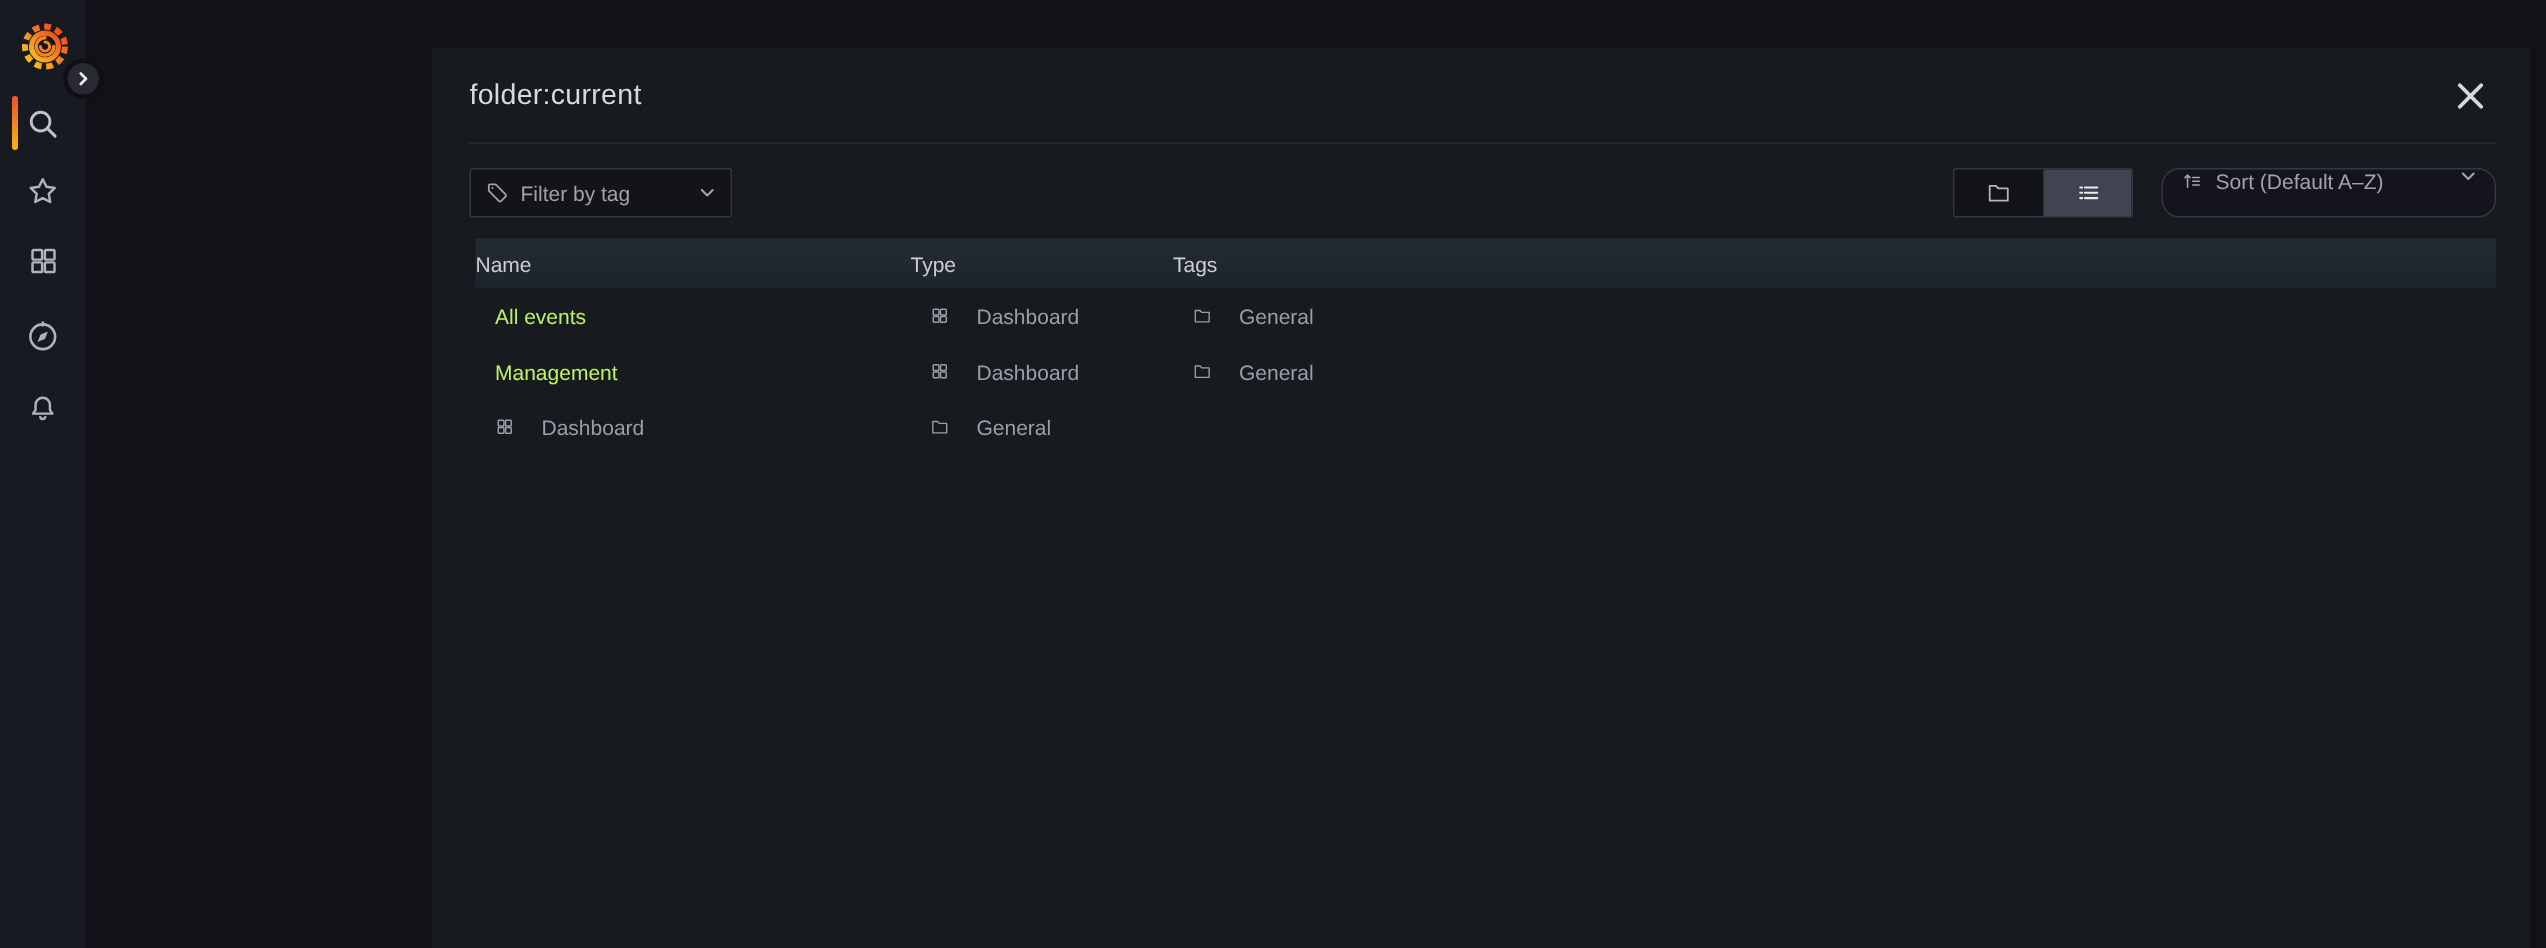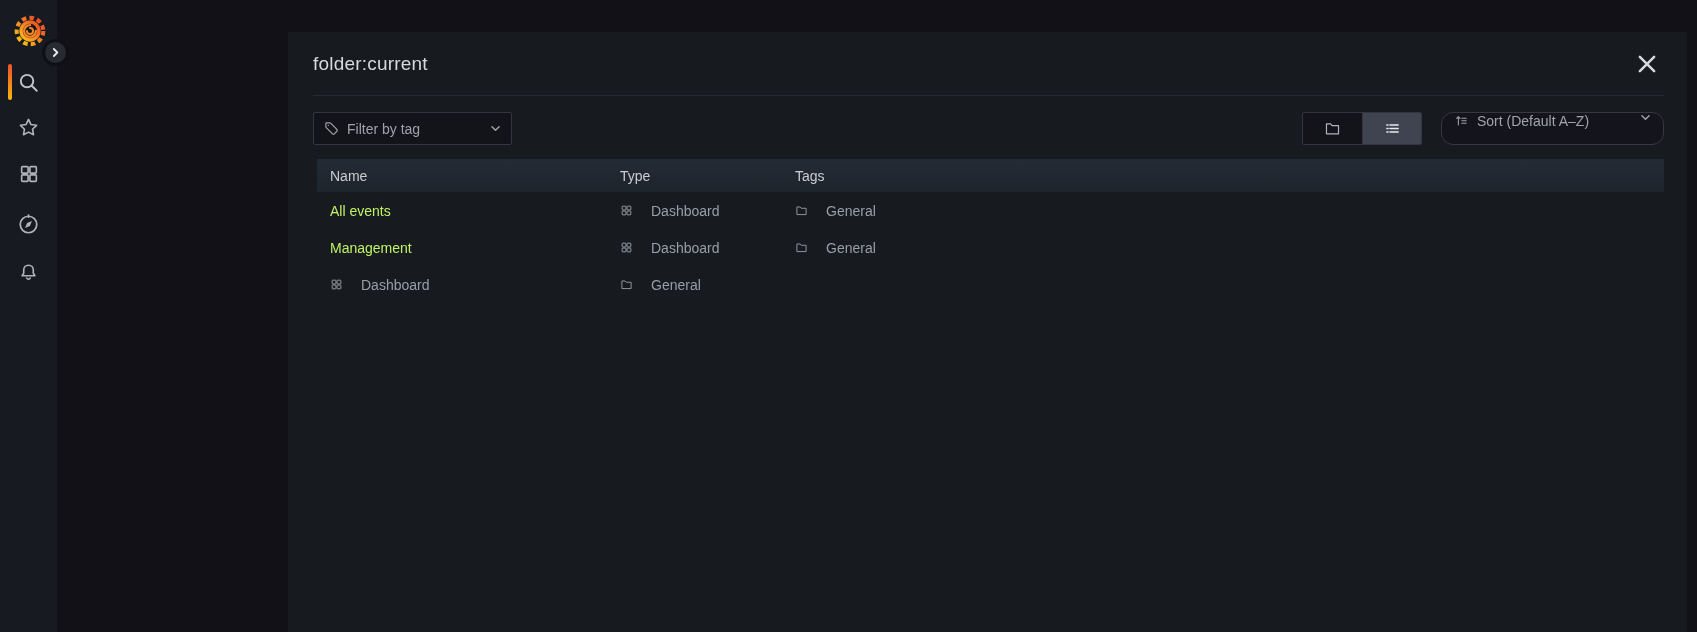--- a/index.html
+++ b/index.html
@@ -31,42 +31,42 @@
     border-bottom:1px solid #262a31;
   }
   .search-input{
     flex:1; background:transparent; border:none; outline:none;
     font-family:"Liberation Sans", sans-serif; font-size:19px; color:#d8d9da; letter-spacing:.2px;
   }
   .close-btn{ background:none; border:none; color:#d8d9da; cursor:pointer; padding:4px; margin-right:2px; display:flex; }
   
   .actions-row{ margin:16px 23px 0 25px; height:33px; display:flex; align-items:center; }
   .filter-btn{
-    width:199px; height:33px; display:flex; align-items:center; gap:8px; padding:0 10px;
+    width:175px; height:33px; display:flex; align-items:center; gap:8px; padding:0 10px;
     background:#121419; border:1px solid #32363e; border-radius:2px;
     color:#9fa2a8; font-size:14px; cursor:pointer; font-family:"Liberation Sans", sans-serif;
   }
   .filter-btn .chev{ margin-left:auto; }
   .spacer{ flex:1; }
   .toggle-group{ display:flex; height:33px; border:1px solid #32363e; border-radius:2px; overflow:hidden; margin-right:19px; }
   .toggle-btn{ width:59px; height:100%; display:flex; align-items:center; justify-content:center;
     background:#121419; border:none; color:#b0b3b9; cursor:pointer; }
   .toggle-btn + .toggle-btn{ border-left:1px solid #32363e; }
   .toggle-btn.selected{ background:#3f4450; color:#e9eaeb; }
   .sort-btn{
     width:223px; height:33px; display:flex; align-items:flex-start; gap:8px; padding:0 12px;
     background:#14151c; border:1px solid #363741; border-radius:12px;
     color:#a0a3ab; font-size:14px; cursor:pointer; font-family:"Liberation Sans", sans-serif;
   }
   .sort-btn .chev{ margin-left:auto; }
   
   .results{ margin:14px 23px 0 29px; }
   .t-row{ display:grid; grid-template-columns:290px 175px 502px 1fr; align-items:center; }
   .t-head{ height:33px; background:linear-gradient(180deg,#242b35,#1e242c); color:#cbcdd2; font-size:14px; }
-  .t-head .cell{ padding-left:13px; }
+  .t-head .cell{ }
   .t-item{ height:37px; cursor:pointer; }
   .t-item .cell{ padding-left:13px; font-size:14px; }
   .cell-name{ color:#bef264; }
   .cell-dim{ color:#9a9ea6; display:flex; align-items:center; gap:18px; }
   .ic{ display:inline-flex; flex:none; }
   svg{ display:block; }
 </style>
 </head>
 <body>
 

